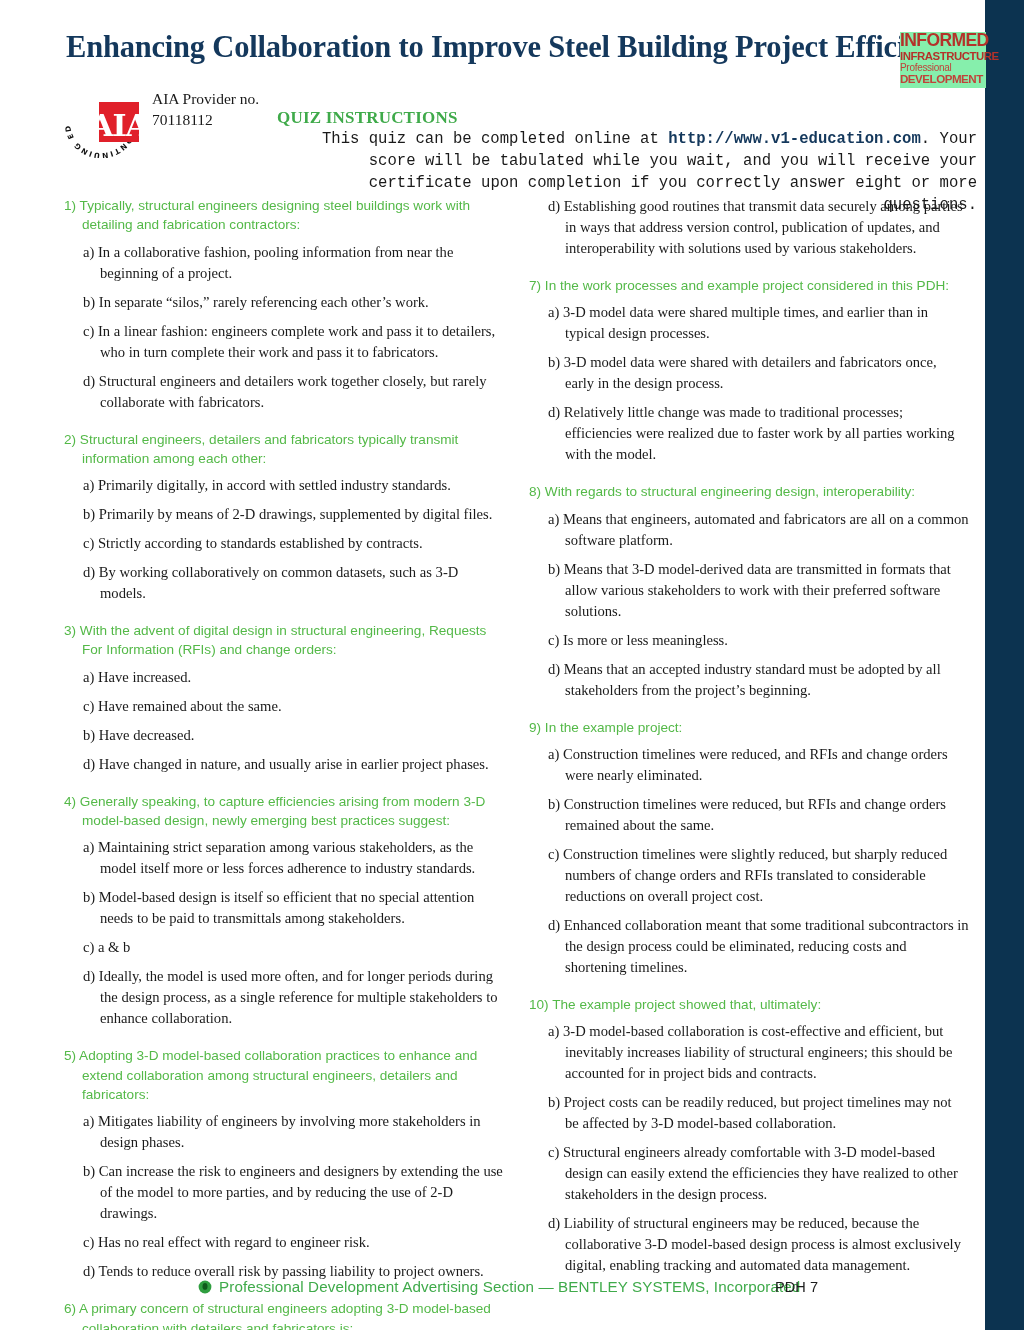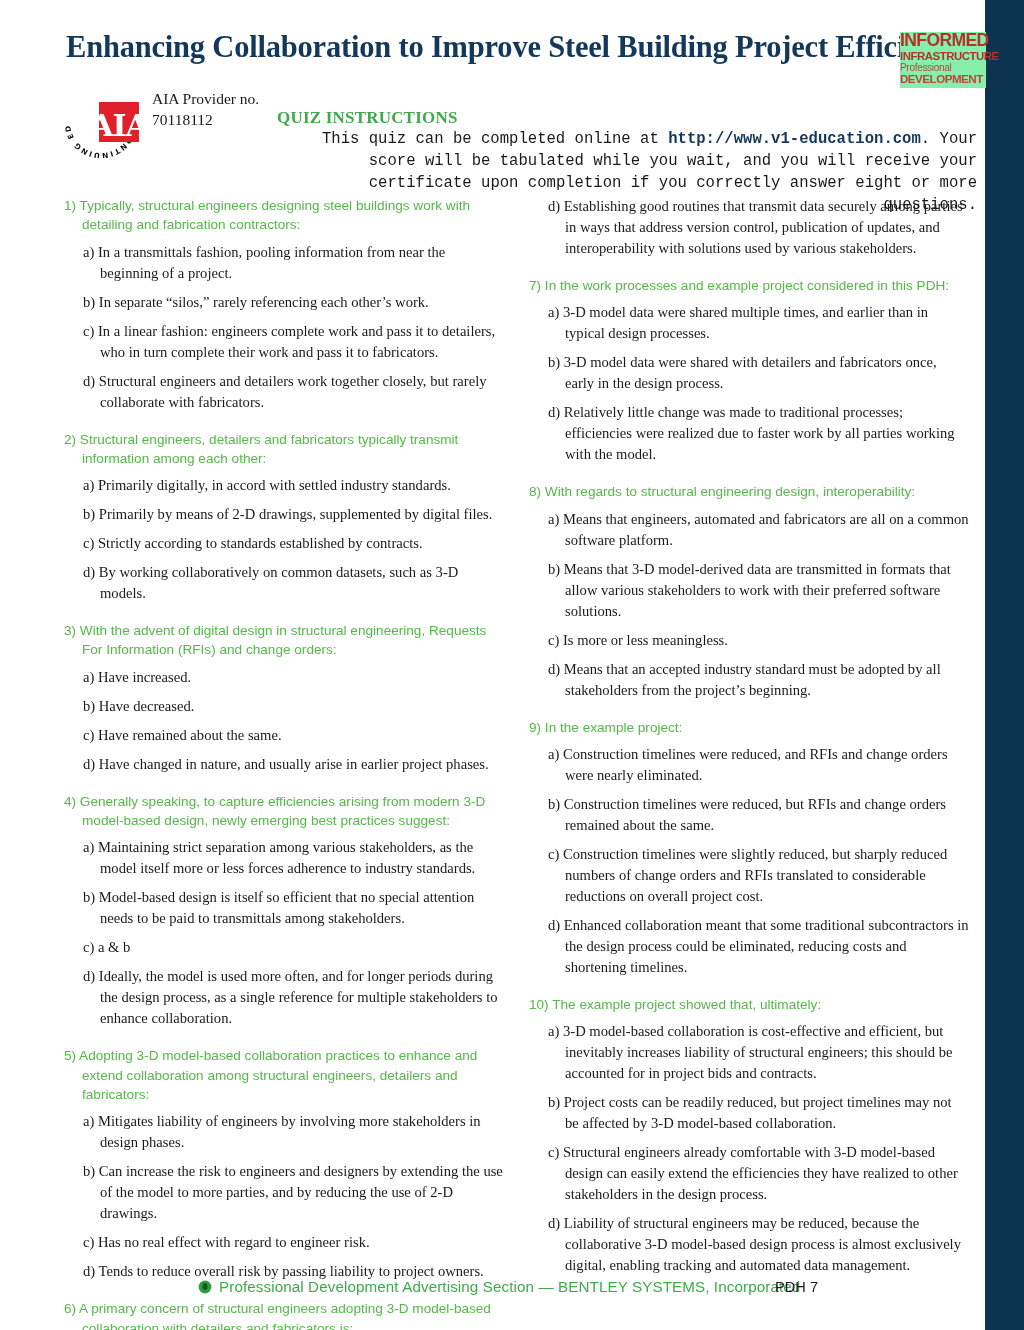--- a/index.html
+++ b/index.html
@@ -155,37 +155,37 @@
     <div class="quiz-head">QUIZ INSTRUCTIONS</div>
 
     <div class="quiz-body"><span>This quiz can be completed online at </span><span class="url">http://www.v1-education.com</span><span>. Your score will be tabulated while you wait, and you will receive your certificate upon completion if you correctly answer eight or more questions.</span></div>
 
   </div>
 
   <div class="columns">
     <div class="col col-left" id="col-left">
         <div class="q-block">
           <div class="q-head">1) Typically, structural engineers designing steel buildings work with detailing and fabrication contractors:</div>
-          <div class="opt">a) In a transmittals fashion, pooling information from near the beginning of a project.</div>
+          <div class="opt">a) In a collaborative fashion, pooling information from near the beginning of a project.</div>
           <div class="opt">b) In separate “silos,” rarely referencing each other’s work.</div>
           <div class="opt">c) In a linear fashion: engineers complete work and pass it to detailers, who in turn complete their work and pass it to fabricators.</div>
           <div class="opt">d) Structural engineers and detailers work together closely, but rarely collaborate with fabricators.</div>
         </div>
         <div class="q-block">
           <div class="q-head">2) Structural engineers, detailers and fabricators typically transmit information among each other:</div>
           <div class="opt">a) Primarily digitally, in accord with settled industry standards.</div>
           <div class="opt">b) Primarily by means of 2-D drawings, supplemented by digital files.</div>
           <div class="opt">c) Strictly according to standards established by contracts.</div>
           <div class="opt">d) By working collaboratively on common datasets, such as 3-D models.</div>
         </div>
         <div class="q-block">
           <div class="q-head">3) With the advent of digital design in structural engineering, Requests For Information (RFIs) and change orders:</div>
           <div class="opt">a) Have increased.</div>
+          <div class="opt">c) Have remained about the same.</div>
           <div class="opt">b) Have decreased.</div>
-          <div class="opt">c) Have remained about the same.</div>
           <div class="opt">d) Have changed in nature, and usually arise in earlier project phases.</div>
         </div>
         <div class="q-block">
           <div class="q-head">4) Generally speaking, to capture efficiencies arising from modern 3-D model-based design, newly emerging best practices suggest:</div>
           <div class="opt">a) Maintaining strict separation among various stakeholders, as the model itself more or less forces adherence to industry standards.</div>
           <div class="opt">b) Model-based design is itself so efficient that no special attention needs to be paid to transmittals among stakeholders.</div>
           <div class="opt">c) a &amp; b</div>
           <div class="opt">d) Ideally, the model is used more often, and for longer periods during the design process, as a single reference for multiple stakeholders to enhance collaboration.</div>
         </div>
         <div class="q-block">

